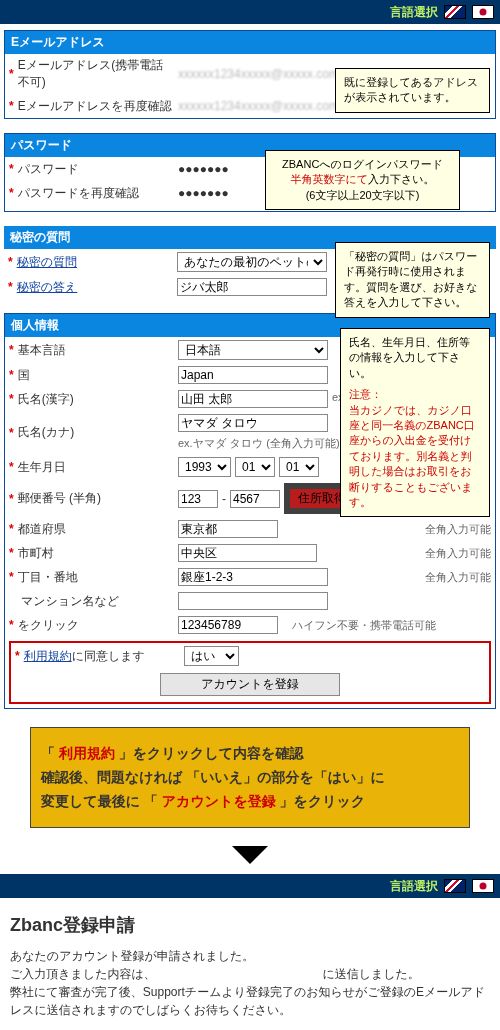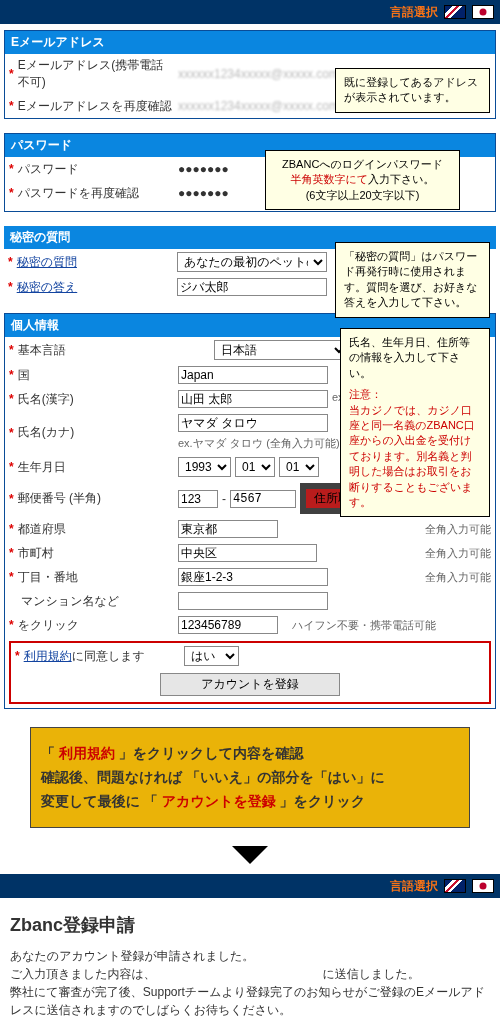--- a/index.html
+++ b/index.html
@@ -1,18 +1,18 @@
 <!DOCTYPE html>
 <html><head>
 <meta charset="utf-8">
 <style>
 * { box-sizing: border-box; margin: 0; padding: 0; }
 body { width: 500px; font-family: "MS PGothic", sans-serif; font-size: 12px; color: #333; background: #fff; }
 
-.topbar { background: #003366; color: #f97316; height: 24px; display: flex; align-items: center; justify-content: flex-end; padding: 0 6px; gap: 6px; font-weight: bold; }
+.topbar { background: #003366; color: #bef264; height: 24px; display: flex; align-items: center; justify-content: flex-end; padding: 0 6px; gap: 6px; font-weight: bold; }
 .flag { width: 22px; height: 14px; display: inline-block; border: 1px solid #000; }
 .flag-uk { background: linear-gradient(135deg,#012169 25%,#fff 25%,#fff 35%,#c8102e 35%,#c8102e 45%,#fff 45%,#fff 55%,#012169 55%); }
 .flag-jp { background:#fff; position:relative; }
 .flag-jp::after { content:""; position:absolute; top:50%; left:50%; width:7px; height:7px; background:#bc002d; border-radius:50%; transform:translate(-50%,-50%); }
 
 .panel { margin: 6px 4px 14px; border: 1px solid #0a4c97; }
 .no-border { border:none; }
 .sec-head { background: #0a86e0; color: #fff; font-weight: bold; padding: 3px 6px; }
 .row { display: flex; align-items: center; padding: 3px 4px; min-height: 24px; gap: 4px; }
 .lbl { width: 165px; display: flex; gap: 4px; align-items: center; }
@@ -136,21 +136,21 @@
 
 <div class="panel">
   <div class="sec-head">個人情報</div>
 
   <div class="row">
         <div class="lbl">
           <span class="star">*</span>
           <span>基本言語</span>
         </div>
     <div class="fld">
-          <select style="width:134px;margin-left:36px;"><option>日本語</option></select>
+          <select style="width:150px;"><option>日本語</option></select>
         </div>
       </div>
 
   <div class="row">
         <div class="lbl">
           <span class="star">*</span>
           <span>国</span>
         </div>
     <div class="fld">
           <input type="text" class="shade" style="width: 150px;" value="Japan">
@@ -192,21 +192,21 @@
       </div>
 
   <div class="row">
         <div class="lbl">
           <span class="star">*</span>
           <span>郵便番号 (半角)</span>
         </div>
     <div class="fld">
       <input type="text" style="width: 40px;" value="123">
       <span>-</span>
-      <input type="text" style="width: 66px; font-family: Liberation Mono, monospace;" value="4567">
+      <input type="text" style="width: 50px;" value="4567">
       <button class="btn">住所取得</button>
     </div>
       </div>
 
   <div class="row">
         <div class="lbl">
           <span class="star">*</span>
           <span>都道府県</span>
         </div>
     <div class="fld">

